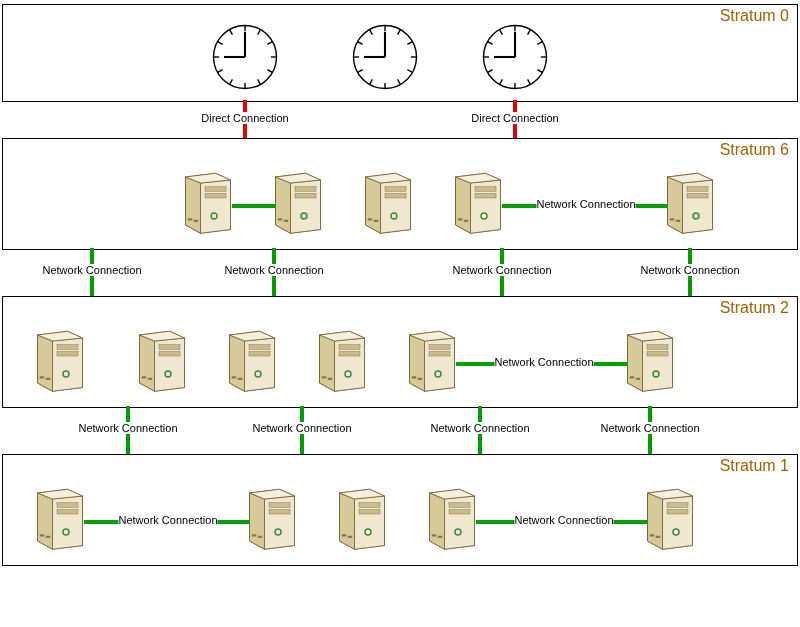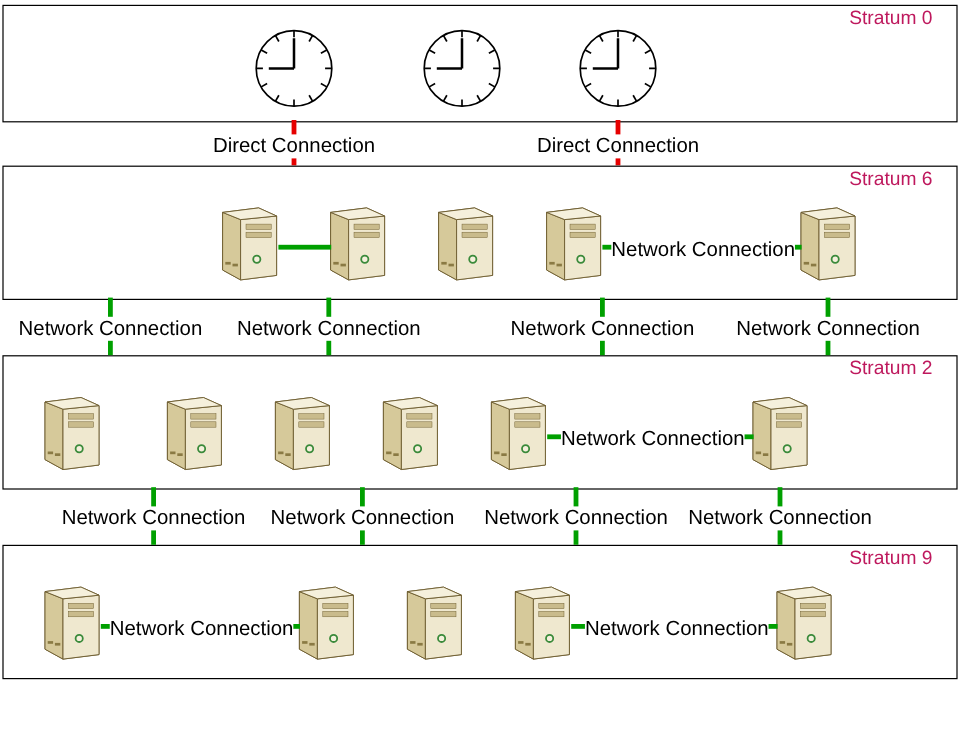--- a/index.html
+++ b/index.html
@@ -13,27 +13,27 @@
     position: relative;
   }
   .stratum-box {
     position: absolute;
     border: 1px solid #000;
     background: #fff;
   }
   .stratum-label {
     position: absolute;
     top: 2px;
-    right: 20px;
+    right: 8px;
     font-size: 16px;
-    color: #be185d;
+    color: #a16207;
   }
   .conn-label {
     position: absolute;
-    font-size: 17px;
+    font-size: 11px;
     color: #000;
     white-space: nowrap;
     transform: translateX(-50%);
     background: #fff;
   }
   .vline {
     position: absolute;
     width: 4px;
   }
   .vline.red { background: #e60000; }
@@ -132,21 +132,21 @@
 
 <div class="stratum-box" style="left:2px; top:138px; width:794px; height:110px;">
   <div class="stratum-label">Stratum 6</div>
 </div>
 
 <div class="stratum-box" style="left:2px; top:296px; width:794px; height:110px;">
   <div class="stratum-label">Stratum 2</div>
 </div>
 
 <div class="stratum-box" style="left:2px; top:454px; width:794px; height:110px;">
-  <div class="stratum-label">Stratum 9</div>
+  <div class="stratum-label">Stratum 1</div>
 </div>
 
 <svg width="0" height="0" style="position:absolute">
   <defs>
     <g id="srv">
       <path d="M10 20 L50 15 L70 24 L70 90 L30 95 L10 84 Z" fill="#e8dfbf" stroke="#6b5a2c" stroke-width="1"></path>
       <path d="M10 20 L30 28 L30 95 L10 84 Z" fill="#d6c99a" stroke="#6b5a2c" stroke-width="1"></path>
       <path d="M30 28 L70 24 L70 90 L30 95 Z" fill="#efe8cf" stroke="#6b5a2c" stroke-width="1"></path>
       <path d="M10 20 L50 15 L70 24 L30 28 Z" fill="#f5f0dc" stroke="#6b5a2c" stroke-width="1"></path>
       <rect x="36" y="33" width="28" height="6" fill="#c9bb8c" stroke="#6b5a2c" stroke-width="0.5"></rect>

